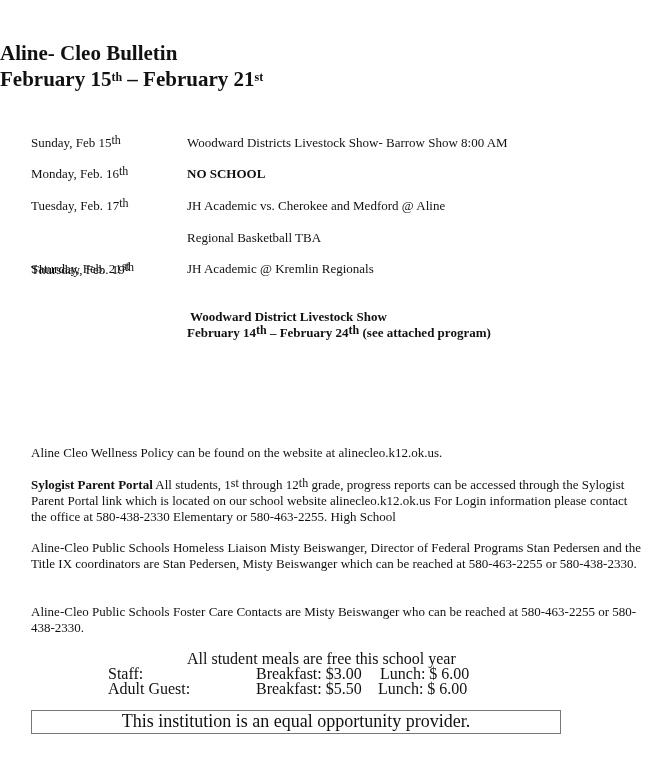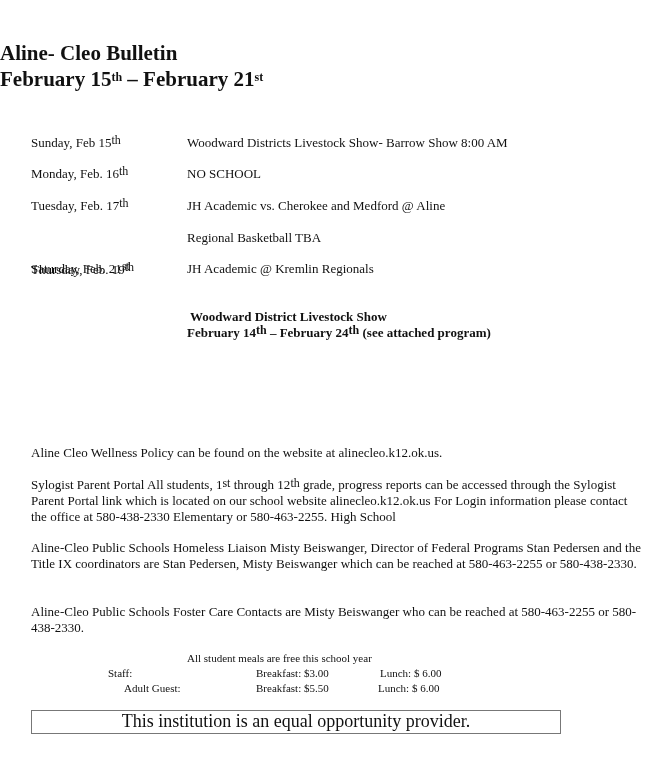--- a/index.html
+++ b/index.html
@@ -8,23 +8,23 @@
     font-family: "Liberation Serif", serif; color: #111;
   }
   .abs { position: absolute; }
   .title {
     left: 0; width: 659px; font-weight: bold;
     font-size: 21px; line-height: 26px;
   }
   sup { font-size: 12px; vertical-align: top; position: relative; top: -2px; }
   .ev-date { left: 31px; font-size: 13px; }
   .ev-desc { left: 187px; font-size: 13px; }
-  .bold { font-weight: normal; }
+  .bold { font-weight: bold; }
   .para { left: 31px; width: 612px; font-size: 13px; line-height: 16px; }
-  .meals { font-size: 11px; line-height: 15px; }
+  .meals { font-size: 16px; line-height: 15px; }
   .footer-box {
     left: 31px; top: 710px; width: 530px; height: 24px;
     border: 1.5px solid #777; box-sizing: border-box;
     text-align: center; font-size: 18px; line-height: 21px;
   }
 </style>
 </head>
 <body>
 
 <div class="abs title" style="top:40px;">
@@ -70,20 +70,20 @@
 
 <div class="abs para" style="top:540px;">Aline-Cleo Public Schools Homeless Liaison Misty Beiswanger, Director of Federal Programs Stan Pedersen and the Title IX coordinators are Stan Pedersen, Misty Beiswanger which can be reached at 580-463-2255 or 580-438-2330.</div>
 
 <div class="abs para" style="top:604px;">Aline-Cleo Public Schools Foster Care Contacts are Misty Beiswanger who can be reached at 580-463-2255 or 580-438-2330.</div>
 
 <div class="abs meals" style="left:187px; top:651px;">All student meals are free this school year</div>
 <div>
   <div class="abs meals" style="left:108px; top:666px;text-align:right;">Staff:</div>
   <div class="abs meals" style="left:256px; top:666px;">Breakfast: $3.00</div>
   <div class="abs meals" style="left:380px; top:666px;">Lunch: $ 6.00</div>
-  <div class="abs meals" style="left:108px; top:681px;margin-left:16px;">Adult Guest:</div>
+  <div class="abs meals" style="left:108px; top:681px;">Adult Guest:</div>
   <div class="abs meals" style="left:256px; top:681px;text-align:right;">Breakfast: $5.50</div>
   <div class="abs meals" style="left:378px; top:681px;">Lunch: $ 6.00</div>
 </div>
 
 <div class="abs footer-box">
   <span>This institution is an equal opportunity provider.</span>
 </div>
 
 </body></html>

